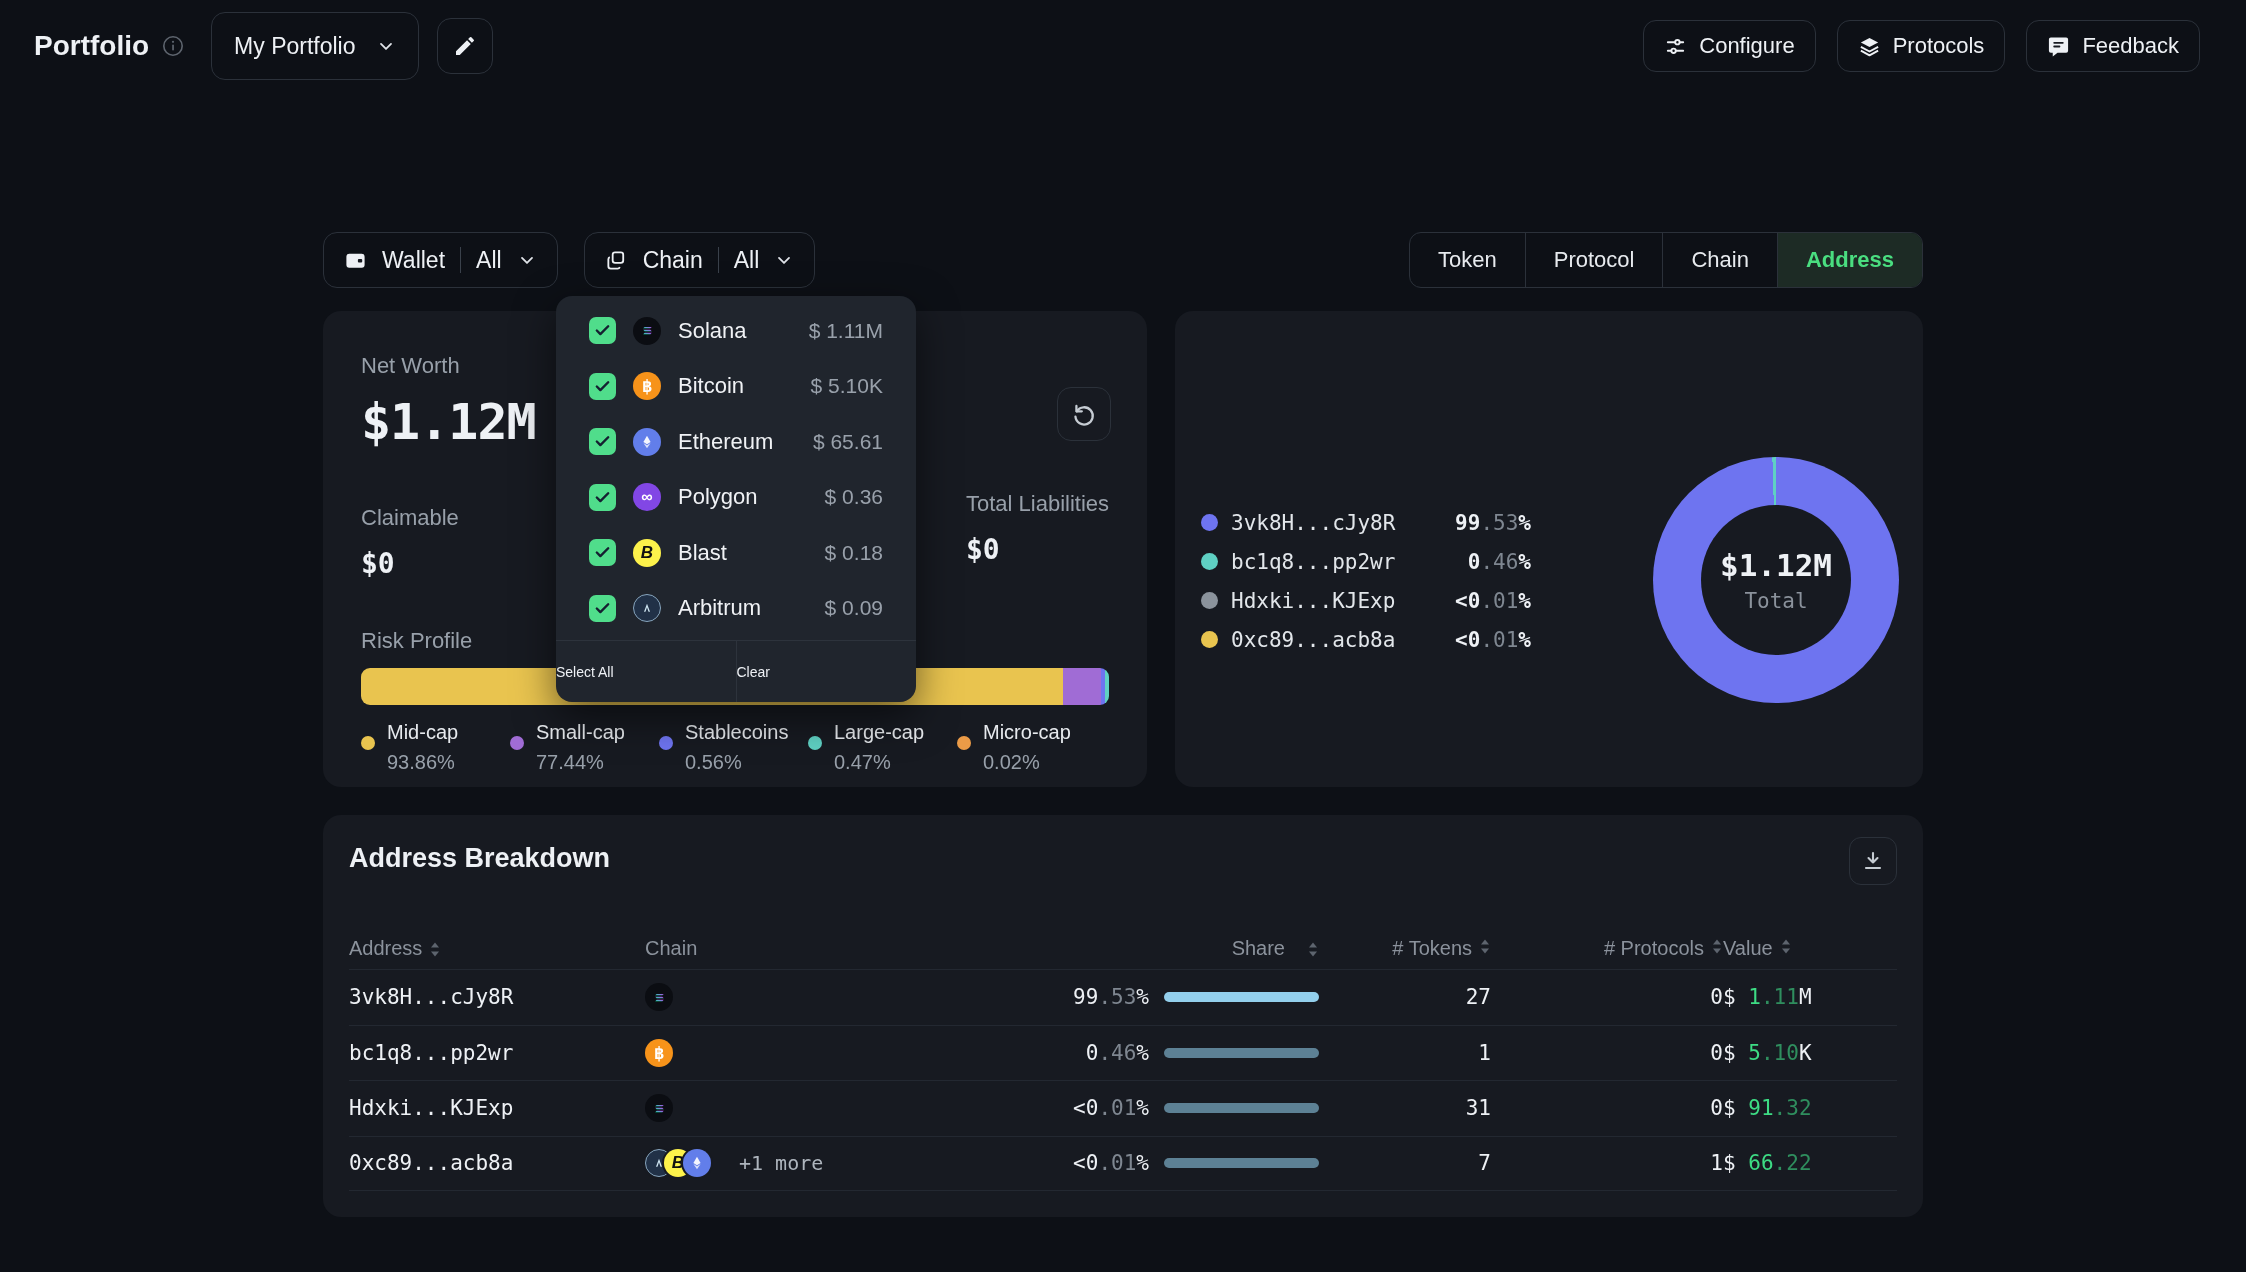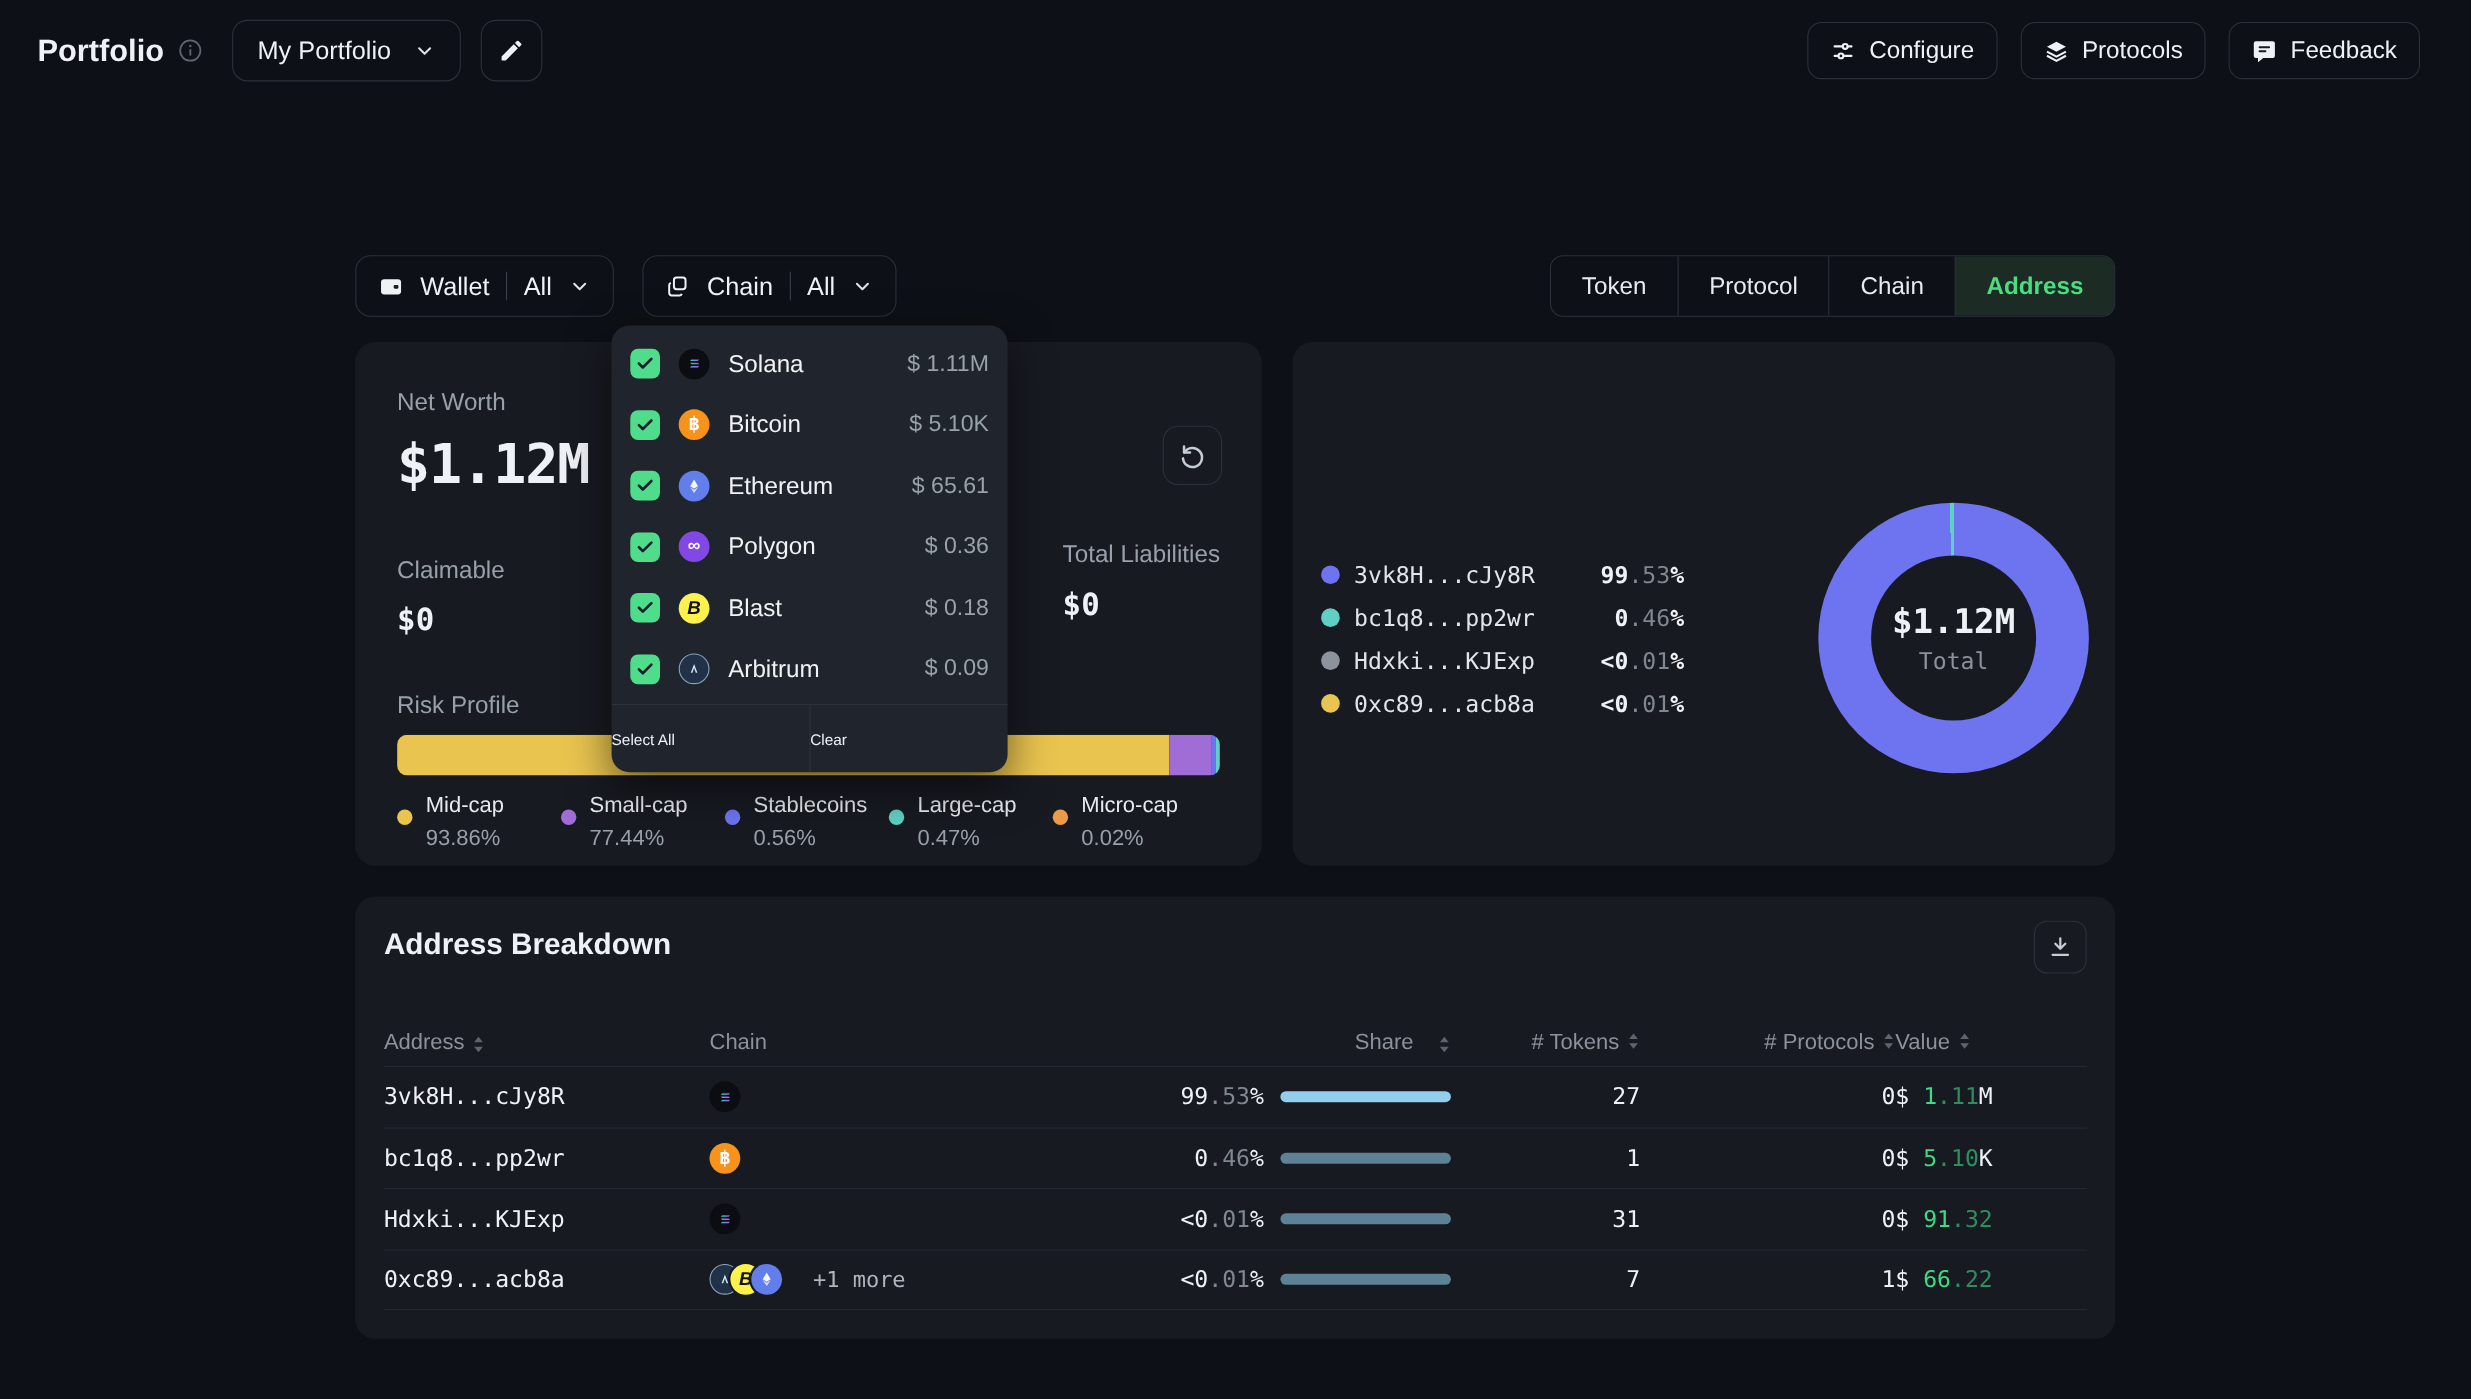--- a/index.html
+++ b/index.html
@@ -10,21 +10,21 @@
   *{box-sizing:border-box;margin:0;padding:0}
   html,body{background:var(--bg)}
   body{font-family:"Liberation Sans",sans-serif;color:var(--txt)}
   .mono{font-family:"DejaVu Sans Mono",monospace}
   .page{position:relative;width:2246px;height:1272px;overflow:hidden;background:var(--bg)}
 
   
   .topbar{position:absolute;top:0;left:0;right:0;height:92px;display:flex;align-items:center;padding:0 46px 0 34px}
   .app-title{font-size:28px;font-weight:700}
   .info-ic{margin-left:12px;display:inline-flex;opacity:.75}
-  .selector-btn{margin-left:26px;height:56px;display:inline-flex;align-items:center;gap:20px;
+  .selector-btn{margin-left:26px;height:68px;display:inline-flex;align-items:center;gap:20px;
     padding:0 22px;border:1px solid var(--border);border-radius:14px;background:transparent;color:var(--txt);font-size:23px;cursor:pointer}
   .icon-btn{margin-left:18px;width:56px;height:56px;display:inline-flex;align-items:center;justify-content:center;
     border:1px solid var(--border);border-radius:14px;background:transparent;cursor:pointer}
   .topbar-right{margin-left:auto;display:flex;gap:21px}
   .bar-btn{height:52px;display:inline-flex;align-items:center;gap:12px;padding:0 20px;
     border:1px solid var(--border);border-radius:13px;background:transparent;color:var(--txt);font-size:22px;cursor:pointer}
 
   
   .tabsbar{position:absolute;top:92px;left:0;right:0;height:89px;display:flex;align-items:center;gap:44px;
     padding-left:23px;border-bottom:1px solid var(--line)}
@@ -101,21 +101,21 @@
   .chain-stack .chain-icon{margin-left:-9px;box-shadow:0 0 0 2px var(--card)}
   .chain-stack .chain-icon:first-child{margin-left:0}
   .more-label{margin-left:14px;color:#aeb5bd;font-size:20px}
   .val-int{color:var(--green-bright)}
   .val-dec{color:var(--green-dim)}
 
   
   .chain-dropdown{position:absolute;left:556px;top:296px;width:360px;z-index:20;background:var(--panel);
     border-radius:16px;box-shadow:0 14px 40px rgba(0,0,0,.55);overflow:hidden}
   .dd-list{padding:7px 0 4px}
-  .dd-item{height:55.5px;display:flex;align-items:center;padding:0 17px;gap:17px;cursor:pointer}
+  .dd-item{height:55.5px;display:flex;align-items:center;padding:0 33px;gap:17px;cursor:pointer}
   .checkbox{width:27px;height:27px;border-radius:7px;background:#50dd8b;display:flex;align-items:center;justify-content:center;flex:none;cursor:pointer}
   .dd-name{font-size:22px;color:#f0f2f5}
   .dd-value{margin-left:auto;font-size:21px;color:#99a1ab}
   .dd-footer{display:flex;border-top:1px solid #2d333c;height:62px}
   .dd-footer .half{flex:1;display:flex;align-items:center;font-size:14px;cursor:pointer}
   .dd-footer .half + .half{border-left:1px solid #2d333c}
 
   
   .chain-icon{width:28px;height:28px;border-radius:50%;display:inline-flex;align-items:center;justify-content:center;flex:none}
   .ci-solana{background:#0b0d12}

